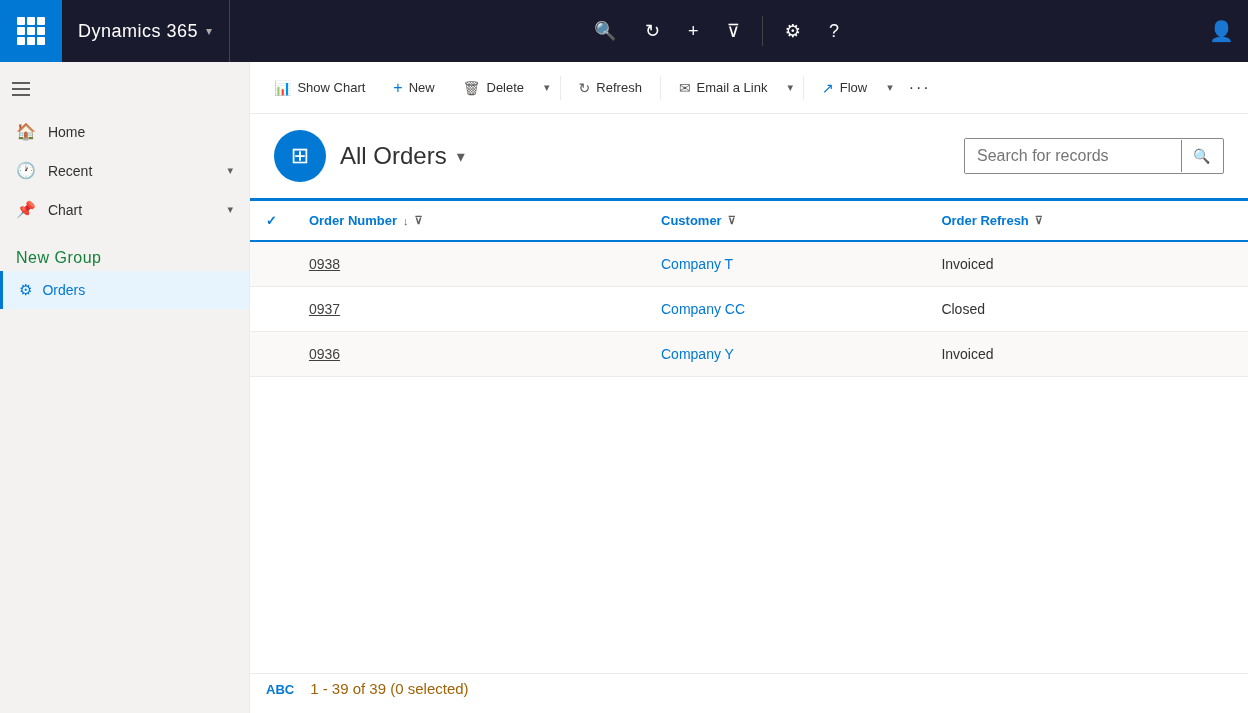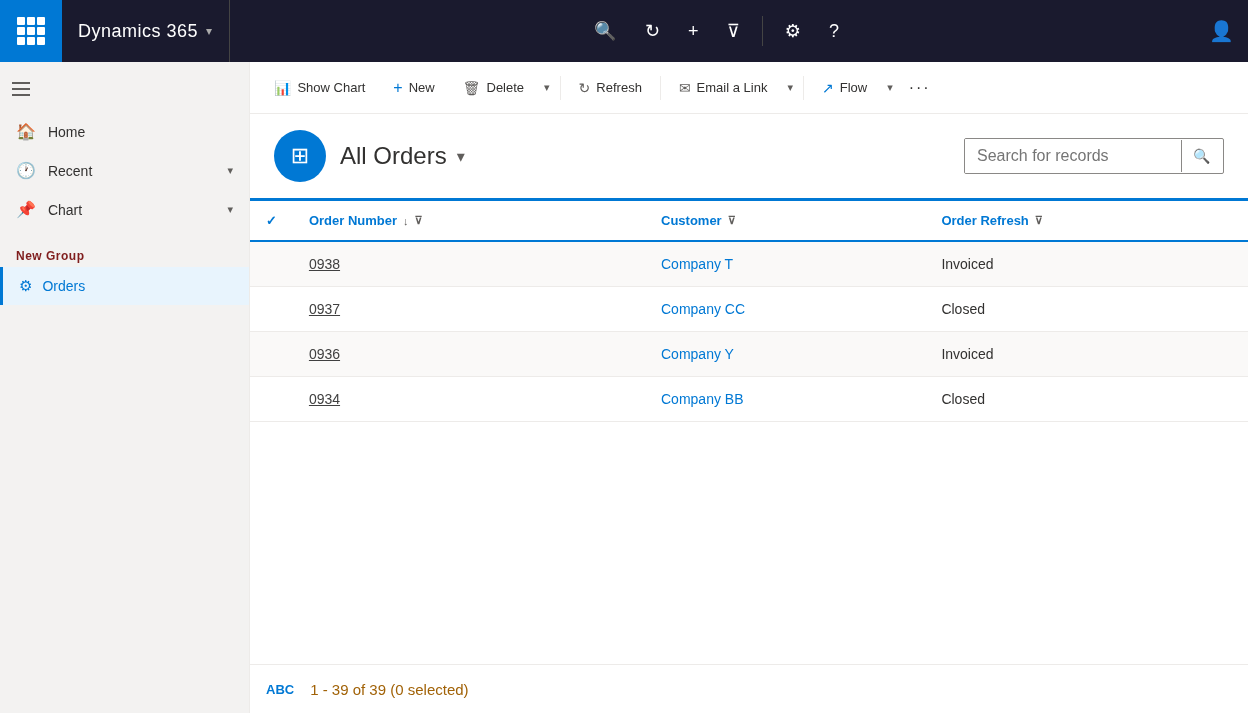--- a/index.html
+++ b/index.html
@@ -126,23 +126,23 @@
       cursor: pointer;
       color: #323130;
       font-size: 14px;
       gap: 12px;
       border-radius: 0;
     }
     .nav-icon { font-size: 16px; color: #605e5c; }
     .nav-chevron { margin-left: auto; font-size: 11px; color: #605e5c; }
     .sidebar-section-header {
       padding: 16px 16px 4px;
-      font-size: 12px;
-      font-weight: 700;
-      color: #7f1d1d;
+      font-size: 16px;
+      font-weight: 400;
+      color: #15803d;
       letter-spacing: 0.5px;
     }
     .sidebar-item {
       display: flex;
       align-items: center;
       padding: 10px 16px;
       cursor: pointer;
       color: #323130;
       font-size: 14px;
       gap: 10px;
@@ -323,24 +323,24 @@
       font-size: 14px;
       color: #323130;
     }
     td.check-col { width: 40px; }
     td.order-num { color: #404040; cursor: pointer; text-decoration: underline; }
     td.customer { color: #0078d4; cursor: pointer; }
     td.status { color: #323130; }
 
     
     .grid-footer {
-      height: 49px;
+      height: 40px;
       border-top: 1px solid #edebe9;
       display: flex;
-      align-items: center;
+      align-items: flex-end;
       padding: 16px 16px;
       gap: 16px;
       background: white;
       flex-shrink: 0;
     }
     .footer-abc {
       color: #0078d4;
       font-weight: 600;
       font-size: 13px;
       cursor: pointer;
@@ -516,26 +516,20 @@
       <td class="order-num">0937</td>
       <td class="customer">Company CC</td>
       <td class="status">Closed</td>
     </tr>
               <tr>
       <td class="check-col"></td>
       <td class="order-num">0936</td>
       <td class="customer">Company Y</td>
       <td class="status">Invoiced</td>
     </tr>
-              <tr>
-      <td class="check-col"></td>
-      <td class="order-num">0934</td>
-      <td class="customer">Company BB</td>
-      <td class="status">Closed</td>
-    </tr>
             </tbody>
         </table>
       </div>
       <div class="grid-footer">
         <span class="footer-abc">ABC</span>
         <span class="footer-count">1 - 39 of 39 (0 selected)</span>
       </div>
     </div>
 
   </div>

